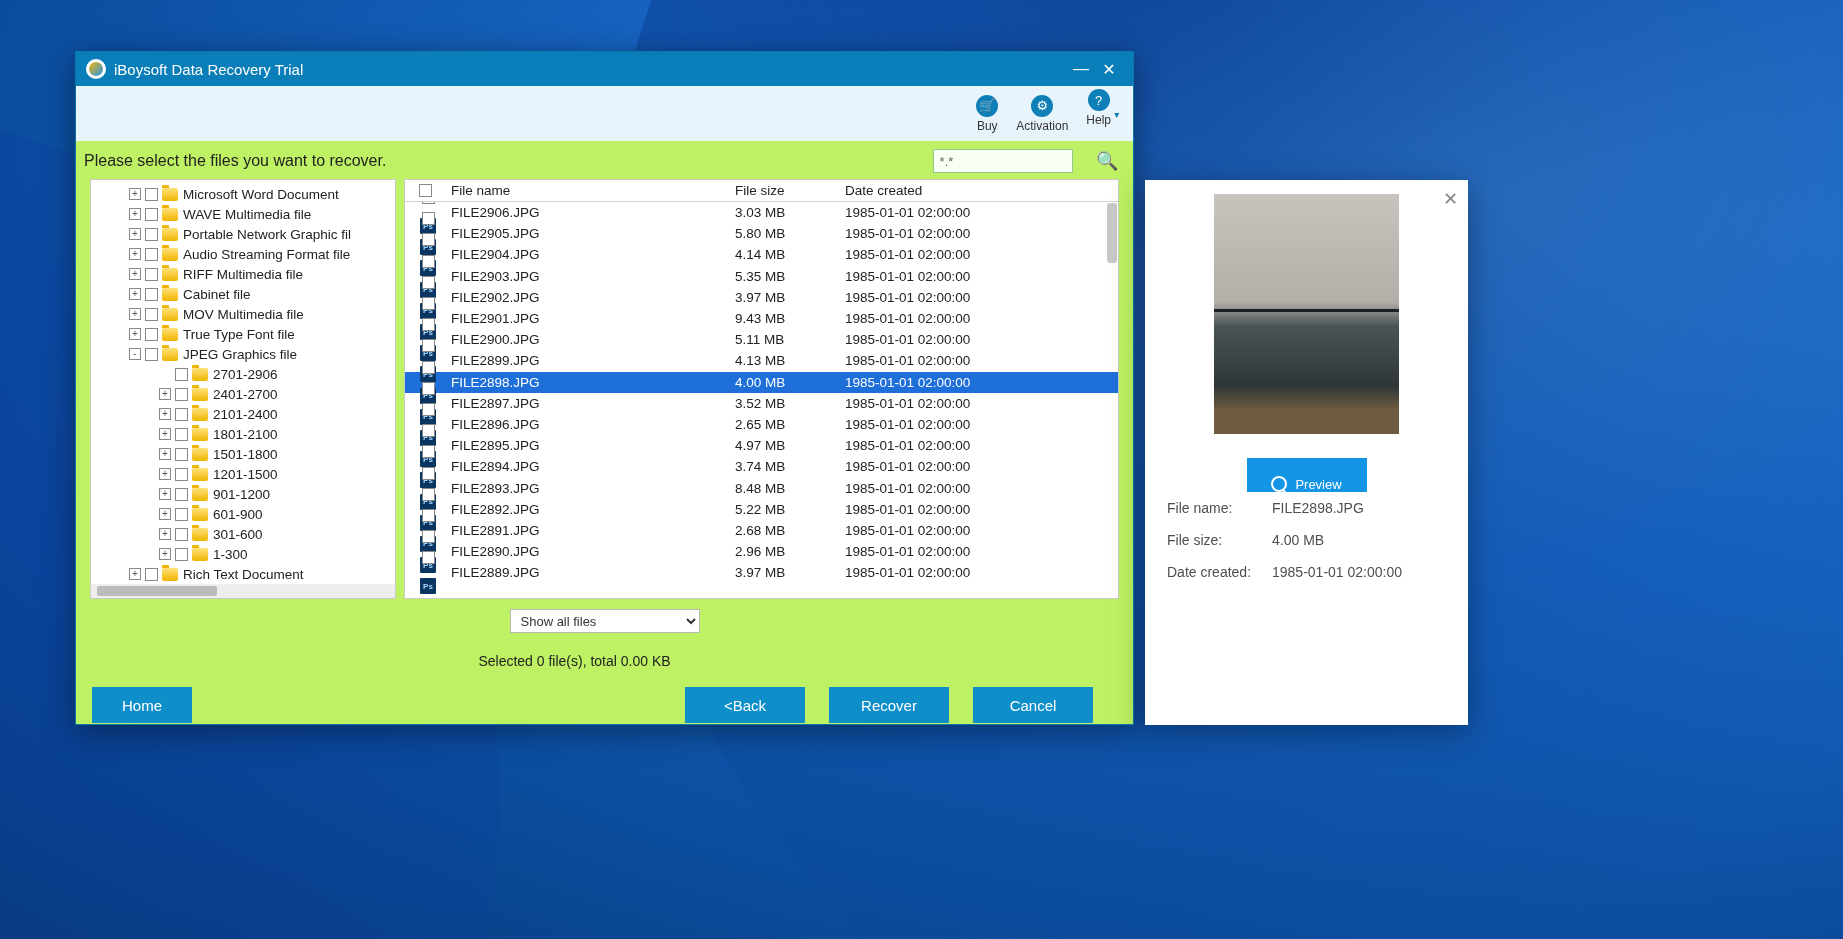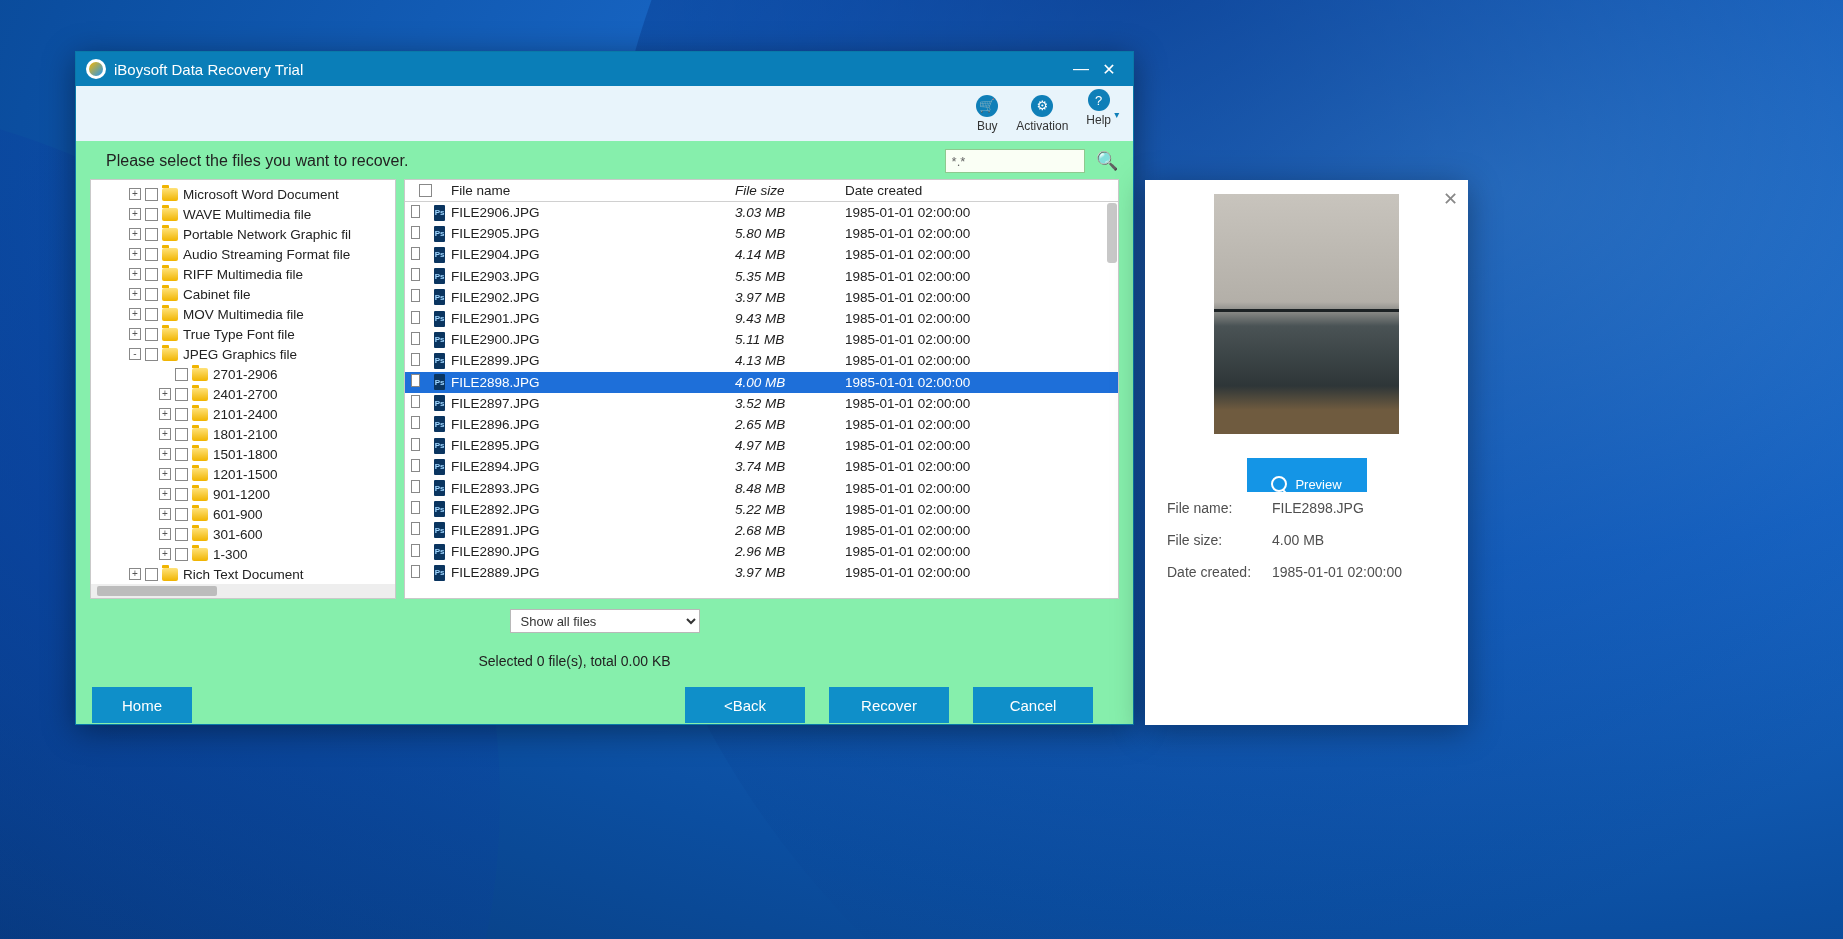--- a/index.html
+++ b/index.html
@@ -7,40 +7,40 @@
   width: 1843px; height: 939px;
   background: radial-gradient(ellipse at 80% 20%, #3a8de0 0%, #1968c8 35%, #0b4ea0 70%, #073a78 100%);
   position: relative; overflow: hidden;
 }
 .swirl { position: absolute; border-radius: 50%; }
 .swirl.s1 { width: 1800px; height: 1800px; left: 600px; top: -600px; background: radial-gradient(circle at 30% 30%, rgba(0,40,120,0.6), transparent 60%); }
 .swirl.s2 { width: 1400px; height: 1400px; left: -900px; top: 100px; background: radial-gradient(circle at 70% 30%, rgba(10,60,160,0.5), transparent 60%); }
 
 .main-window {
   position: absolute; left: 75px; top: 51px; width: 1059px; height: 674px;
-  background: #86efac; border: 1px solid #0a79a8; box-shadow: 0 6px 30px rgba(0,0,0,.4);
+  background: #bef264; border: 1px solid #0a79a8; box-shadow: 0 6px 30px rgba(0,0,0,.4);
 }
 .titlebar {
   height: 34px; background: #0a7eb8; color: #fff; display: flex; align-items: center;
   padding: 0 10px; font-size: 15px;
 }
 .titlebar .logo { width: 20px; height: 20px; background: #fff; border-radius: 50%; margin-right: 8px; position: relative;}
 .titlebar .logo::after { content:""; position:absolute; left:3px; top:3px; width:14px;height:14px;border-radius:50%; background:linear-gradient(135deg,#f7b500,#2196f3);}
 .titlebar-title { flex: 1; }
 .winbtn { width: 28px; height: 20px; display:flex; align-items:center; justify-content:center; color:#fff; cursor:pointer; font-size:16px;}
 .toolbar-strip {
   height: 55px; background: #e8f4fb; display: flex; justify-content: flex-end; align-items: center;
   padding-right: 22px; gap: 18px;
 }
 .tool-item { display: flex; flex-direction: column; align-items: center; cursor: pointer; font-size: 12px; color: #333; }
 .tool-icon { width: 22px; height: 22px; border-radius: 50%; background: #0f7fb8; color:#fff; display:flex; align-items:center; justify-content:center; font-size:13px; margin-bottom:2px;}
 .tool-item.help .tool-icon { position:relative; }
 .tool-item.help::after { content:"▾"; position:relative; top:-18px; left:18px; font-size:10px; color:#0f7fb8;}
 .instruction-row {
-  display: flex; align-items: center; padding: 8px 14px 6px 30px; gap: 12px;
+  display: flex; align-items: center; padding: 8px 14px 6px 8px; gap: 24px;
 }
 .instruction-text { flex:1; font-size: 16px; color:#222; }
 .search-box { width: 140px; height: 24px; border: 1px solid #8fc98f; background:#fafff5; font-size: 13px; padding: 0 6px; color:#666;}
 .search-icon { color:#0f7fb8; font-size:18px; cursor:pointer; }
 
 .panels { display: flex; padding: 0 14px; gap: 8px; height: 420px; }
 .tree-panel, .file-panel { border: 1px solid #c9c9c9; background: #fff; overflow: hidden; position:relative;}
 .tree-panel { width: 306px; }
 .file-panel { flex: 1; }
 
@@ -52,26 +52,26 @@
 .tree-row .cb { width:13px; height:13px; border:1px solid #888; margin-right:4px; background:#fff; }
 .tree-row .fld { width:16px; height:13px; background:linear-gradient(#ffe27a,#f0b400); border-radius:2px; margin-right:5px; position:relative;}
 .tree-row .fld::before{content:"";position:absolute;left:0;top:-3px;width:7px;height:3px;background:#f0b400;border-radius:1px 1px 0 0;}
 .tree-hscroll{ position:absolute; bottom:0; left:0; right:0; height:14px; background:#eee; display:flex; align-items:center;}
 .tree-hscroll-thumb{ height:10px; width:120px; margin-left:6px; background:#bcbcbc; border-radius:2px;}
 
 .file-head { display:flex; height:22px; border-bottom:1px solid #d0d0d0; font-size:13.5px; color:#222; align-items:center;}
 .file-head .hcb{ width:40px; display:flex; justify-content:center;}
 .file-head .hcb .cb{width:13px;height:13px;border:1px solid #888;}
 .col-name{ width:290px; padding-left:6px;}
-.col-size{ width:110px;font-style:italic;}
+.col-size{ width:110px;}
 .col-date{ flex:1;}
 .file-body{ height: calc(100% - 22px); overflow:hidden; position:relative;}
 .frow{ display:flex; align-items:center; height:21.2px; font-size:13.5px; color:#222; cursor:pointer; padding-right:12px;}
 .frow.sel{ background:#1e6fd9; color:#fff;}
-.frow .rcb{width:40px; display:flex; align-items:flex-start; gap:14px; padding-left:6px;}
+.frow .rcb{width:40px; display:flex; align-items:center; gap:14px; padding-left:6px;flex-direction:column;}
 .frow .cb{width:13px;height:13px;border:1px solid #888;background:#fff;}
 .frow .ico{width:16px;height:16px;background:#0a3560;color:#9fd6ff;font-size:8px;font-weight:bold;border-radius:1px;display:flex;align-items:center;justify-content:center;}
 .file-vscroll{position:absolute; right:1px; top:1px; width:10px; height:60px; background:#c8c8c8; border-radius:3px;}
 
 .footer-row1{ display:flex; align-items:center; padding:10px 16px 4px 16px; gap:20px;flex-direction:column;}
 .filter-select{ width:190px; height:24px; border:1px solid #b8b8b8; font-size:13px; padding:0 6px; background:#fff; color:#333;}
 .selected-text{ flex:1; text-align:left; font-size:14px; color:#222; padding-right:60px;}
 .footer-row2{ display:flex; padding:14px 40px 16px 16px; gap:24px; align-items:center;}
 .footer-row2 .spacer{flex:1;}
 .btn{ min-width:120px; height:36px; background:#0f8fc9; color:#fff; border:none; font-size:15px; cursor:pointer; display:flex; align-items:center; justify-content:center;}

